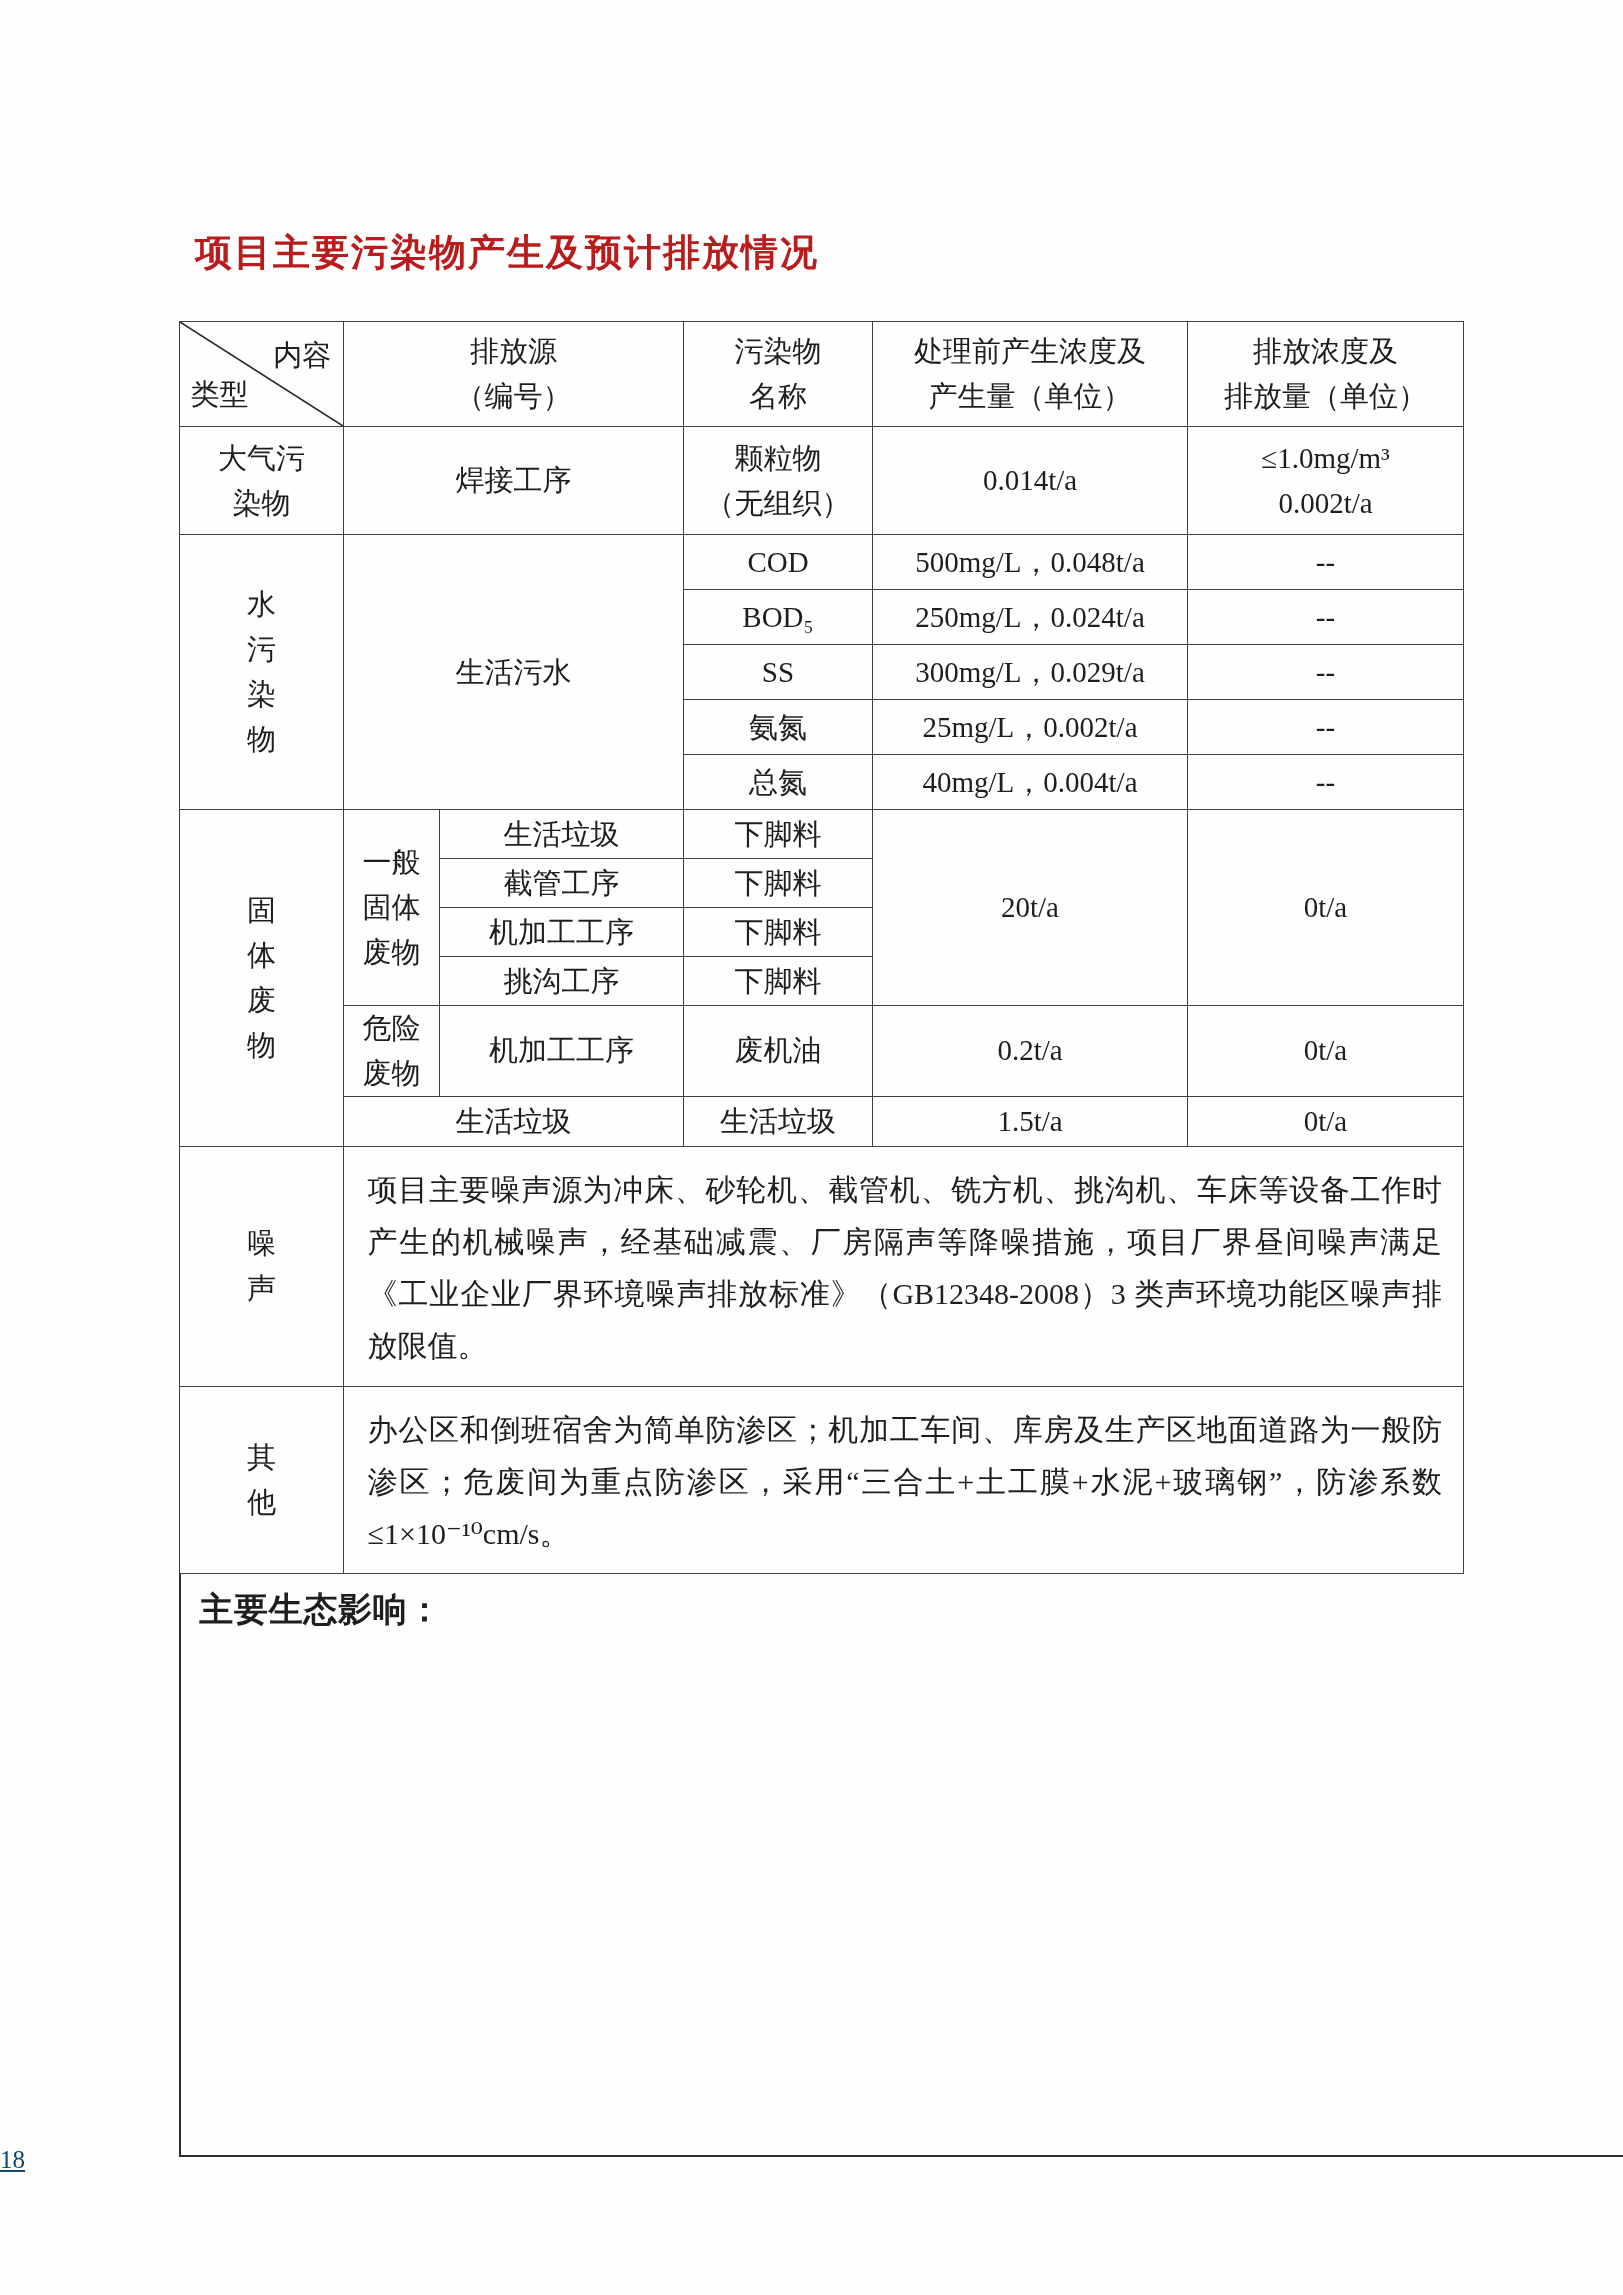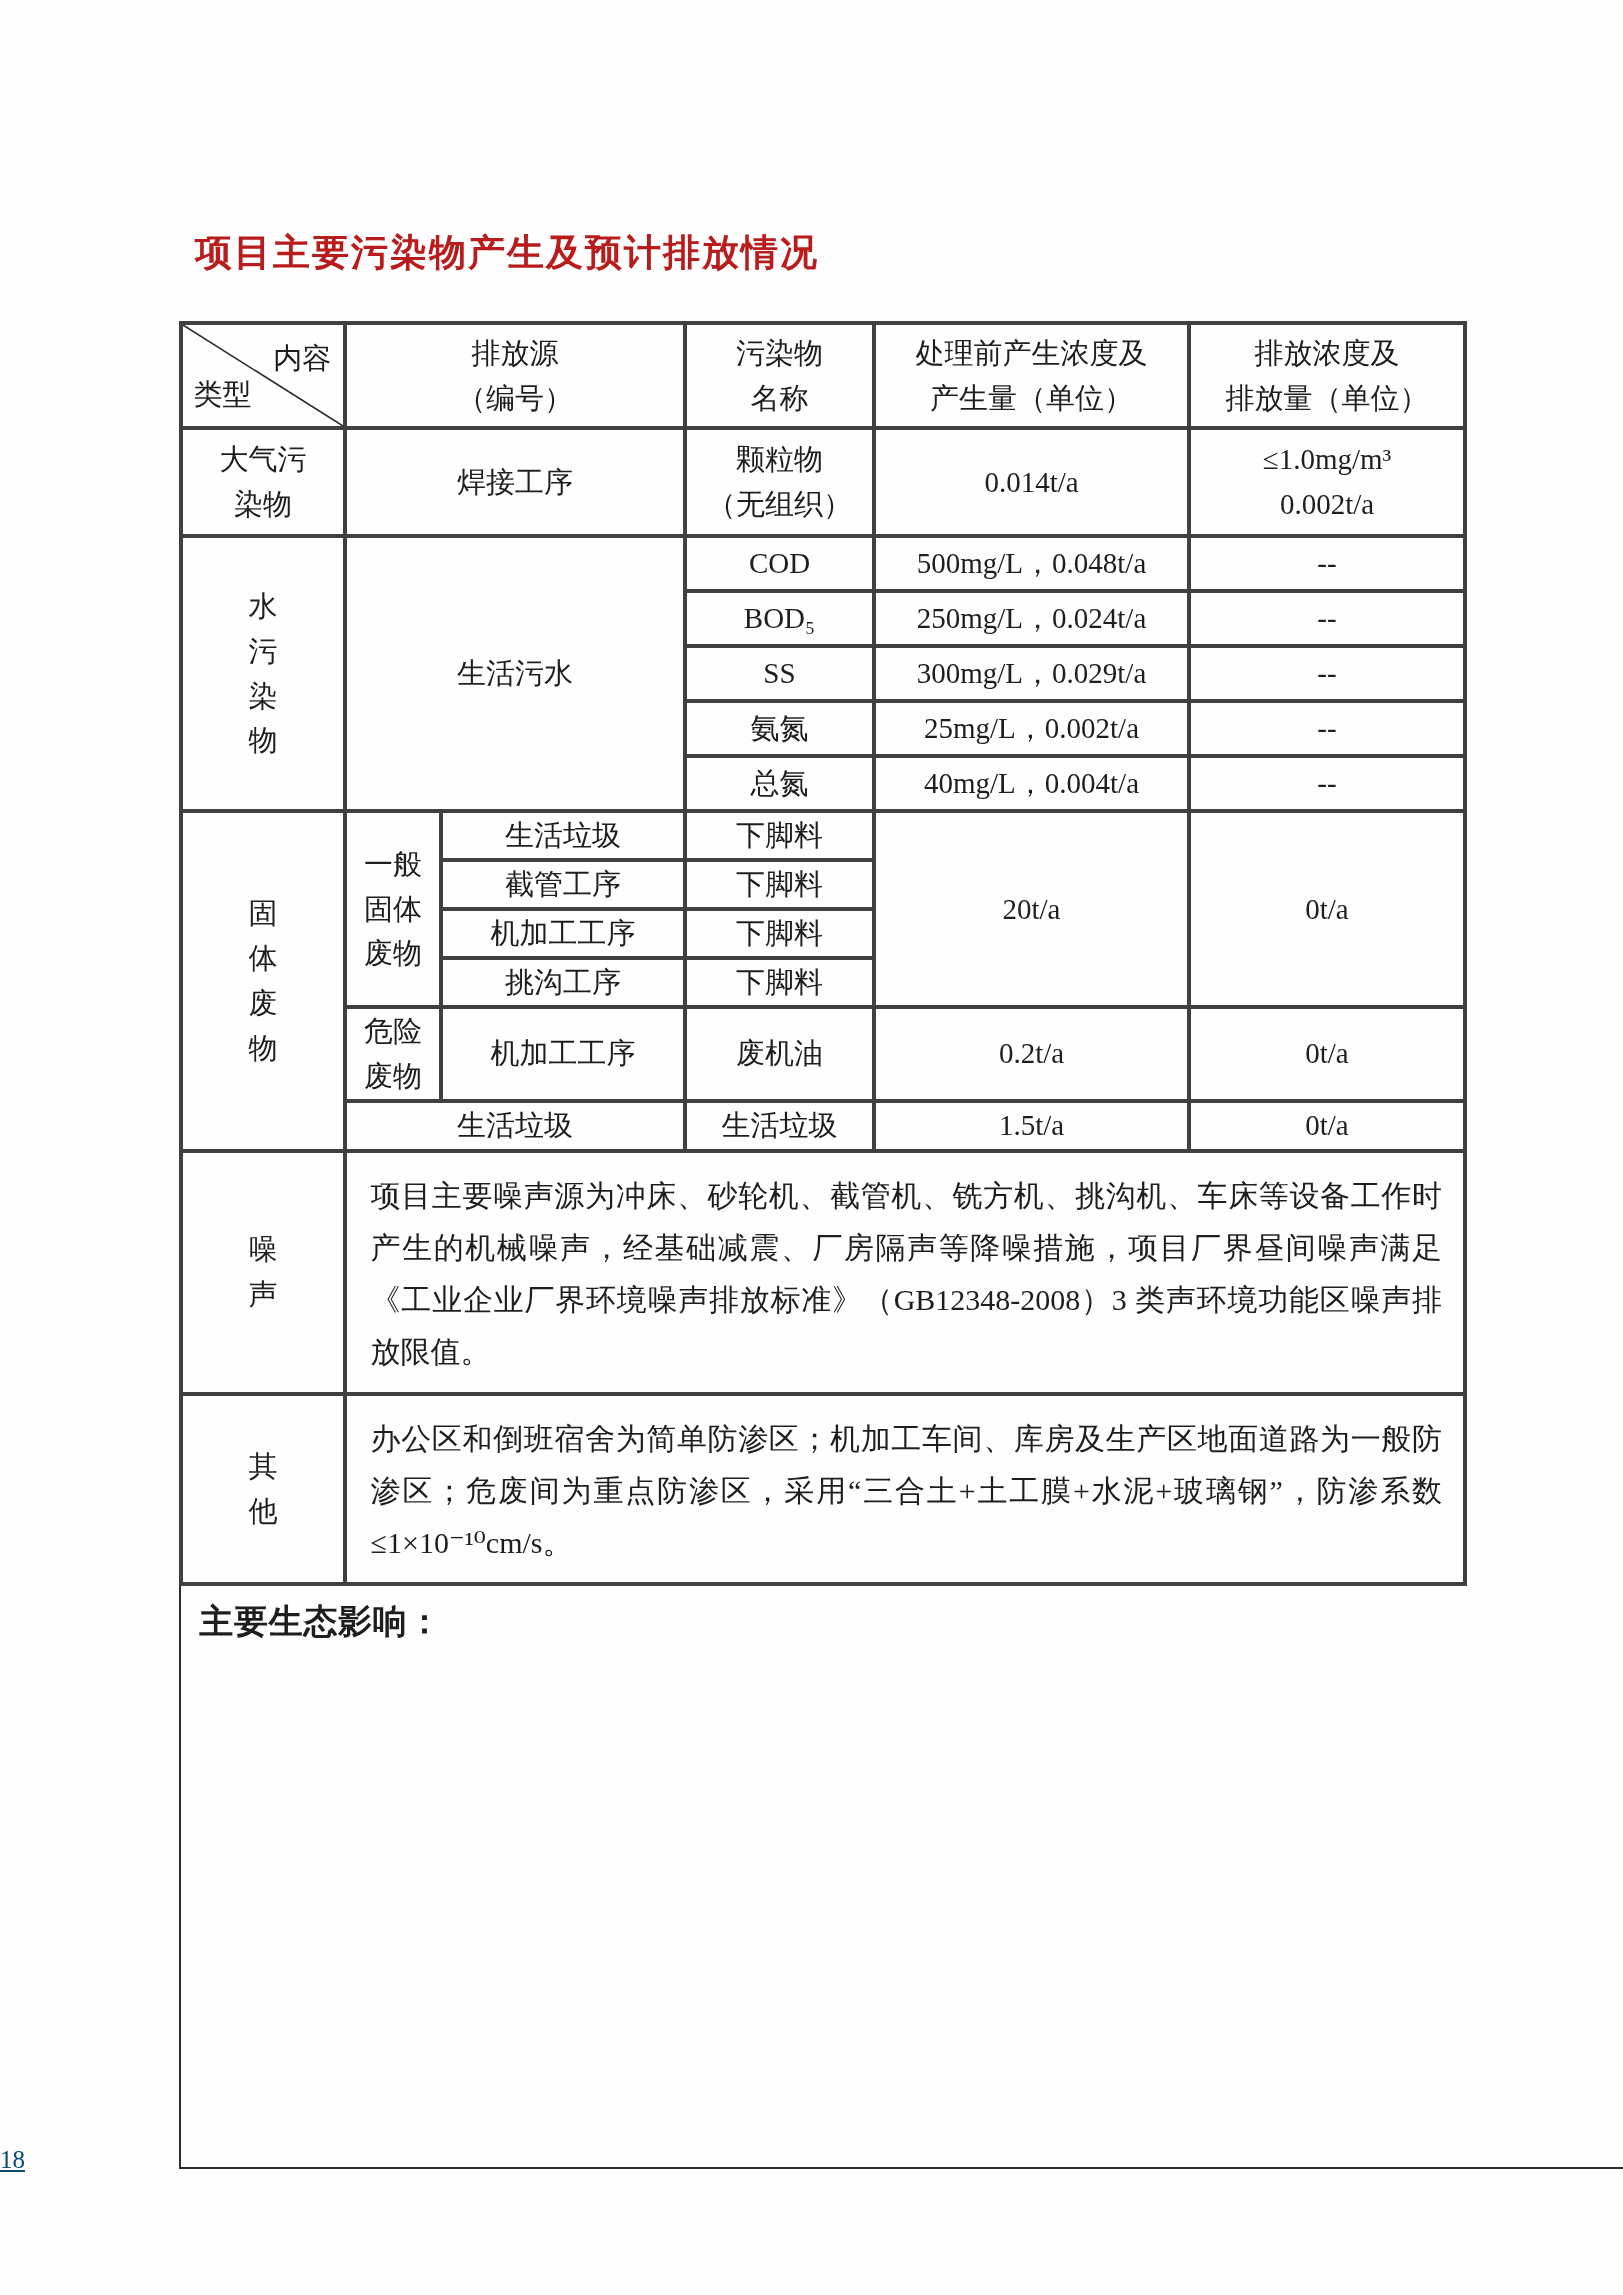--- a/index.html
+++ b/index.html
@@ -24,21 +24,21 @@
     position: absolute;
     left: 179px; top: 321px;
     width: 1283px;
   }
   table.main-table {
     width: 1283px;
     border-collapse: collapse;
     table-layout: fixed;
   }
   .main-table td, .main-table th {
-    border: 4px solid #404040;
+    border: 1px solid #404040;
     text-align: center;
     vertical-align: middle;
     font-size: 29px;
     font-weight: normal;
     line-height: 1.55;
     padding: 0;
     overflow: hidden;
   }
   .ml { white-space: pre-line; }           
   .lh-header { line-height: 1.72; }

